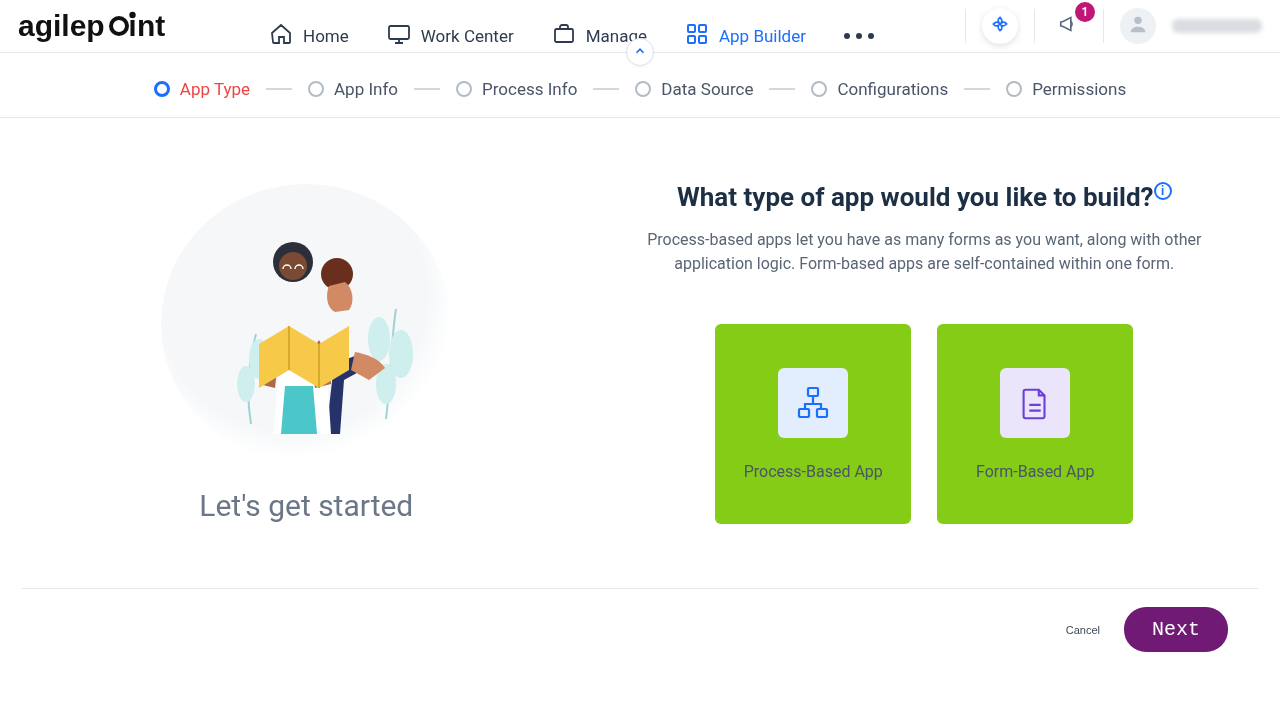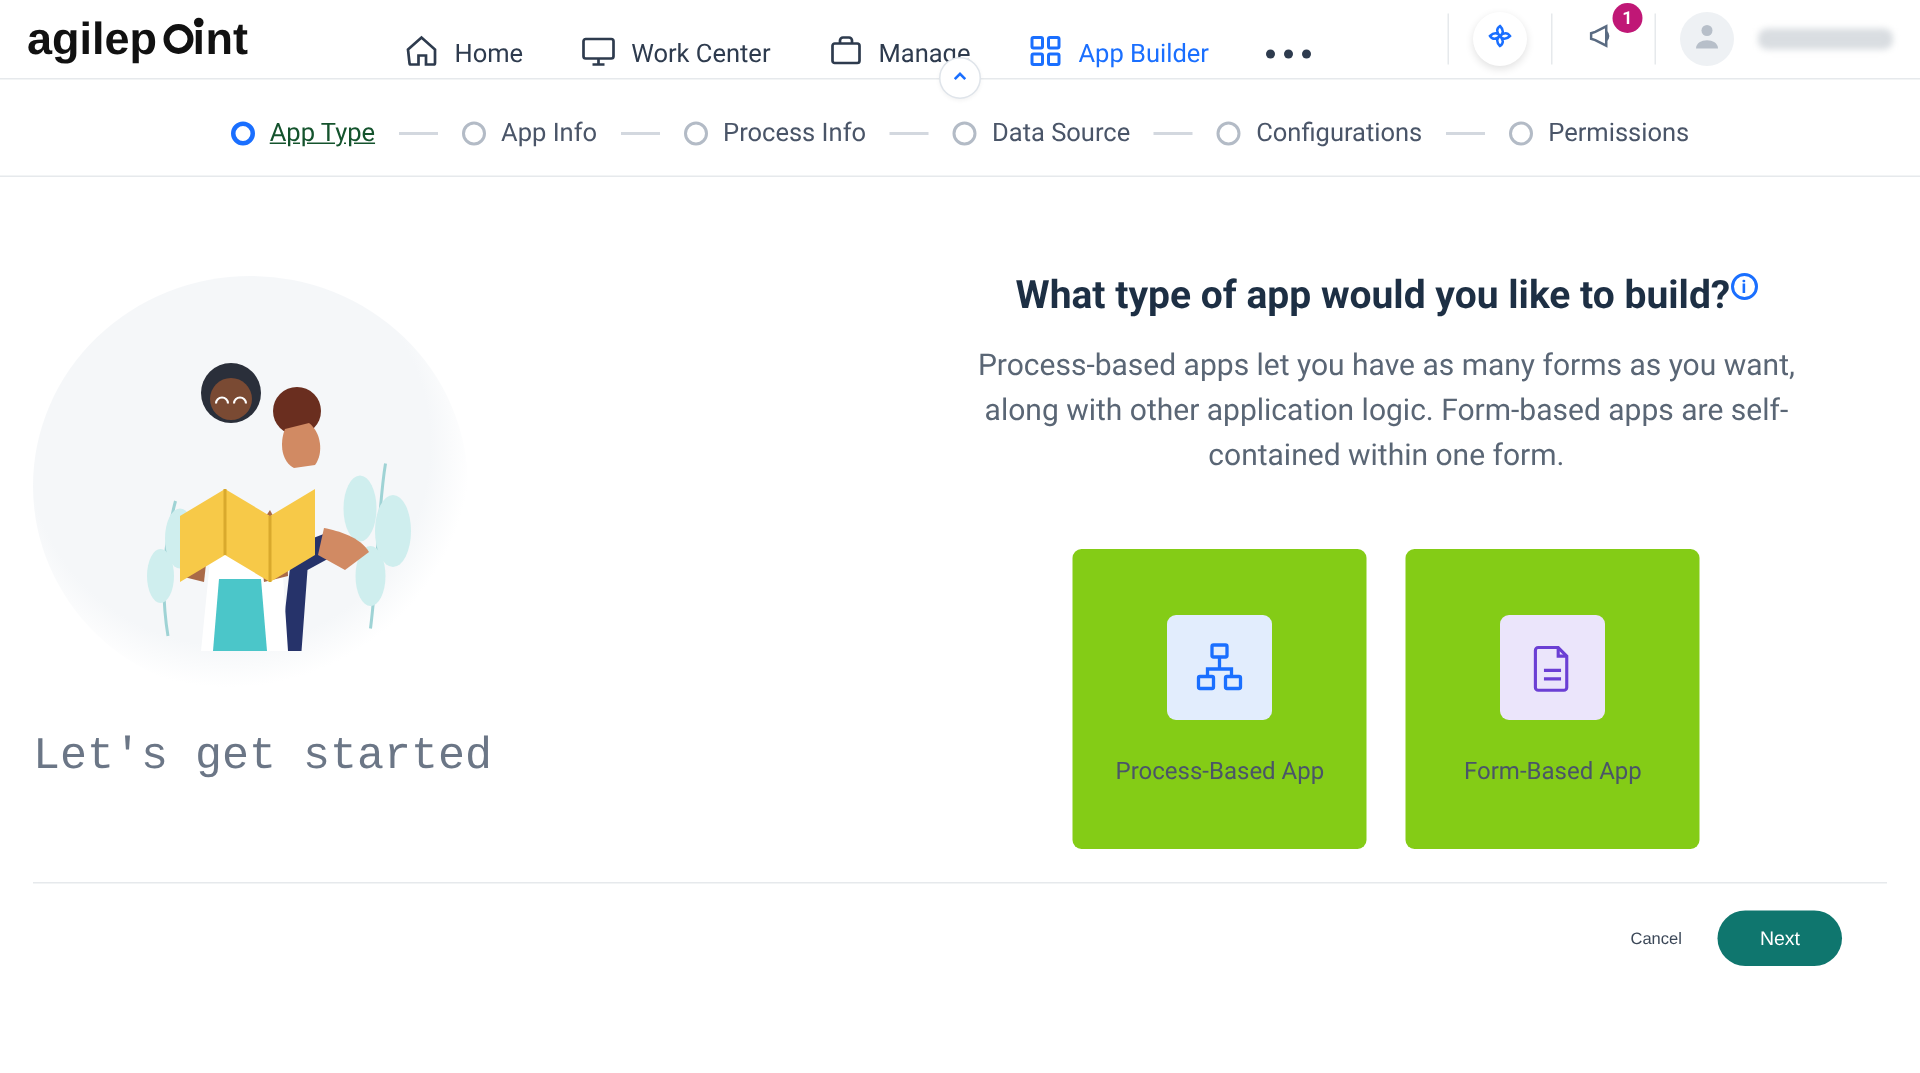--- a/index.html
+++ b/index.html
@@ -37,51 +37,51 @@
       box-shadow: 0 1px 3px rgba(0,0,0,0.05);
     }
 
     
     .stepper-bar { display:flex; align-items:center; justify-content:center; gap:16px;
       padding: 26px 0 18px; border-bottom:1px solid #e6e9ec; }
     .step { display:flex; align-items:center; gap:10px; cursor:pointer; }
     .step-circle { width:16px; height:16px; border-radius:50%; border:2px solid #b3bbc6; background:#fff; }
     .step.active .step-circle { border-color:#1a6fff; border-width:3px; }
     .step-label { font-size:17px; color:#4a5568; }
-    .step.active .step-label { color:#14532d;text-decoration:underline; }
+    .step.active .step-label { color:#ef4444; }
     .step-line { width:26px; height:2px; background:#d3d8df; }
 
     
     .content { display:flex; padding: 0 22px; min-height: 470px; }
-    .left-col { width:46%; display:flex; flex-direction:column; align-items:flex-start; justify-content:center; gap:24px;font-family:Liberation Mono, monospace; }
+    .left-col { width:46%; display:flex; flex-direction:column; align-items:center; justify-content:center; gap:24px; }
     .hero-illus { width:290px; height:280px; position:relative; }
     .hero-bg { position:absolute; inset:0; border-radius:50%; background:radial-gradient(circle at 45% 40%, #f5f7f9 0%, #f5f7f9 58%, rgba(245,247,249,0) 70%); }
     .hero-svg { position:absolute; inset:0; }
     .started-title { font-size:30px; color:#6b7686; font-weight:400; }
 
     .right-col { width:54%; display:flex; flex-direction:column; align-items:center; padding-top:64px; }
     .main-title-row { display:flex; align-items:flex-start; }
     .main-title { font-size:26px; font-weight:700; color:#1d2f44; text-align:center; }
     .info-icon { width:18px; height:18px; border:2px solid #1a6fff; border-radius:50%; display:flex; align-items:center; justify-content:center; color:#1a6fff; font-size:12px; font-weight:700; }
-    .main-desc { margin-top:16px; font-size:20px; color:#5a6675; text-align:center; max-width:580px; line-height:1.5; }
+    .main-desc { margin-top:16px; font-size:16px; color:#5a6675; text-align:center; max-width:580px; line-height:1.5; }
 
     .cards { display:flex; gap:26px; margin-top:48px; }
     .app-card { width:196px; height:200px; background:#84cc16; border-radius:6px;
       display:flex; flex-direction:column; align-items:center; justify-content:center; gap:24px; cursor:pointer; }
     .card-icon { width:70px; height:70px; border-radius:6px; display:flex; align-items:center; justify-content:center; }
     .card-icon.process { background:#e2edfd; }
     .card-icon.form { background:#ebe5fb; }
     .card-label { font-size:16px; color:#4a5568; }
 
     
     .footer { border-top:1px solid #e6e9ec; display:flex; justify-content:flex-end; align-items:center;
       gap:24px; padding: 18px 30px 10px; margin: 0 22px; }
     .btn-cancel { background:none; border:none; font-size:11px; color:#3c4858; cursor:pointer; }
-    .btn-next { background:#0f766e; color:#fff; border:none; border-radius:22px; padding:11px 28px;
-      font-size:13px; font-weight:500; cursor:pointer; }
+    .btn-next { background:#701a75; color:#fff; border:none; border-radius:22px; padding:11px 28px;
+      font-size:20px; font-weight:500; cursor:pointer;font-family:Liberation Mono, monospace; }
   </style>
 </head>
 <body>
 
 <div class="header">
   <div class="logo-wrap">
     <svg width="160" height="40" viewBox="0 0 160 40" aria-hidden="true">
       <text x="0" y="30" font-family="Arial, sans-serif" font-size="30" font-weight="600" fill="#111">agilep</text>
       <circle cx="101" cy="20" r="8" fill="none" stroke="#111" stroke-width="4"></circle>
       <circle cx="114.5" cy="9" r="3.2" fill="#111"></circle>

